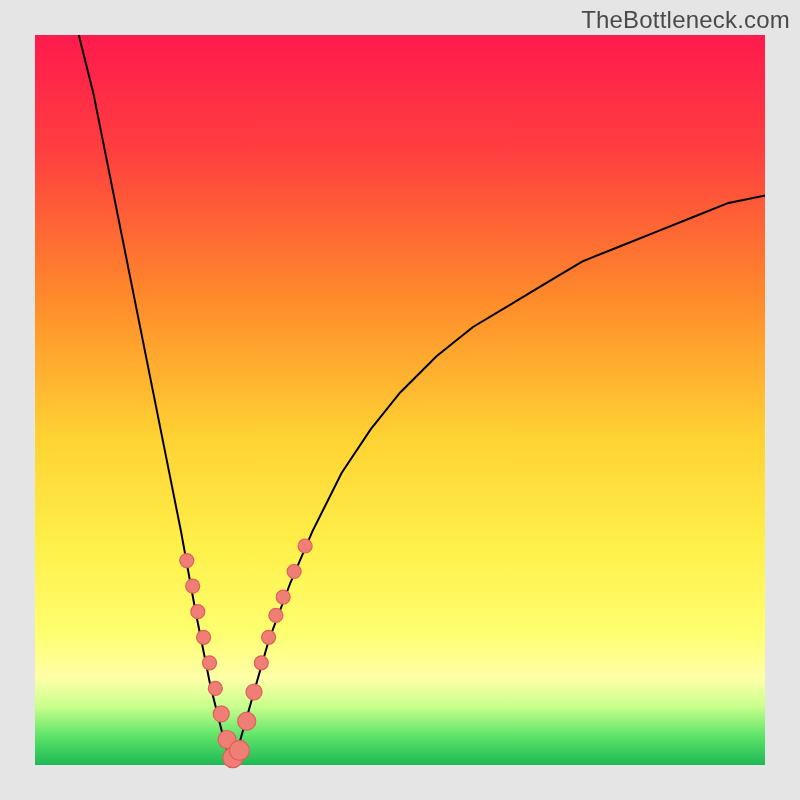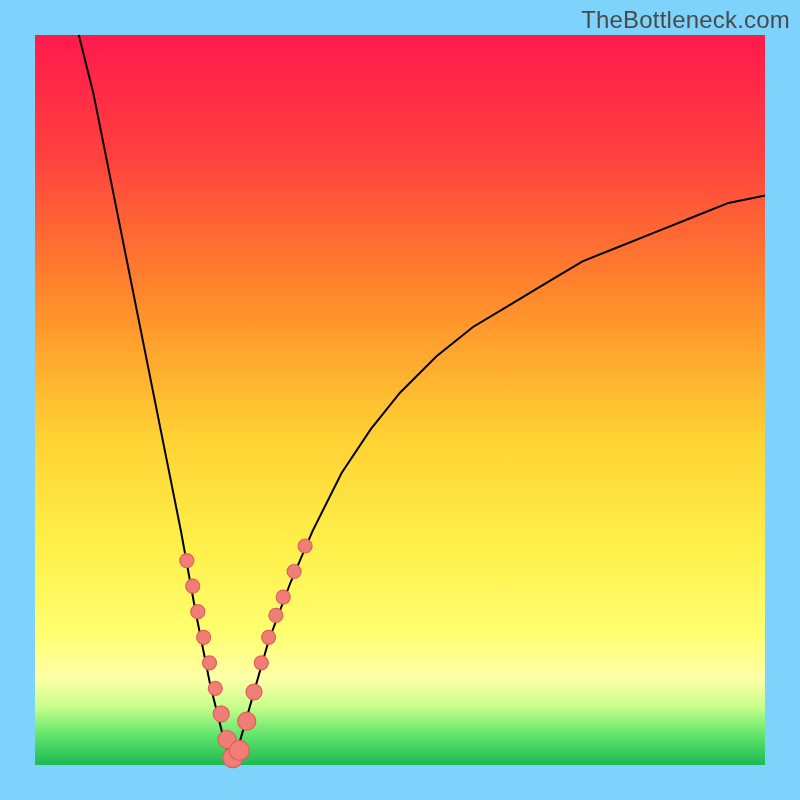--- a/index.html
+++ b/index.html
@@ -10,21 +10,21 @@
     overflow: hidden;
     background: #000;
     font-family: Arial, Helvetica, sans-serif;
   }
   .frame {
     position: absolute;
     left: 0;
     top: 0;
     width: 800px;
     height: 800px;
-    background: #7dd3fc;
+    background: #e5e5e5;
   }
   .plot {
     position: absolute;
     left: 35px;
     top: 35px;
     width: 730px;
     height: 730px;
     
   }
   .watermark {

